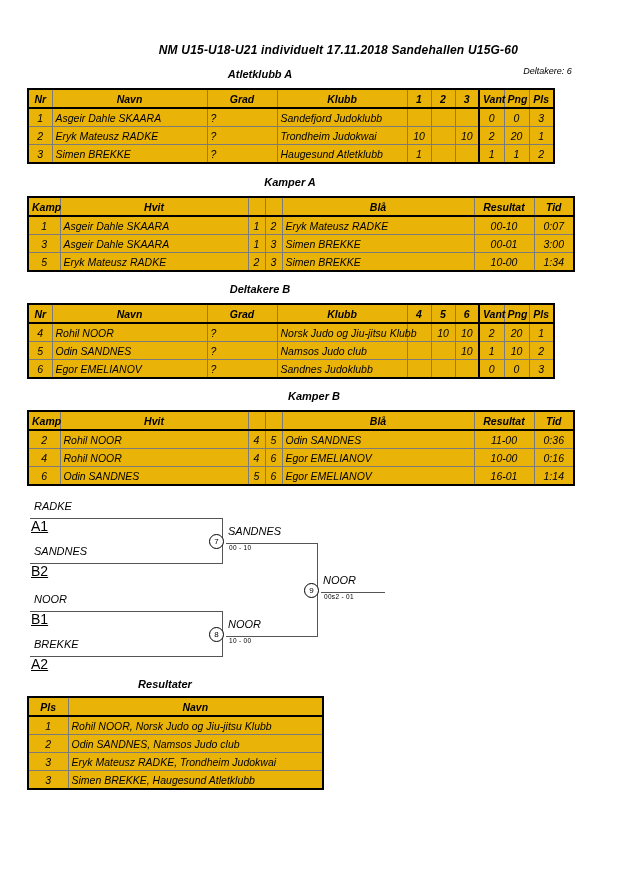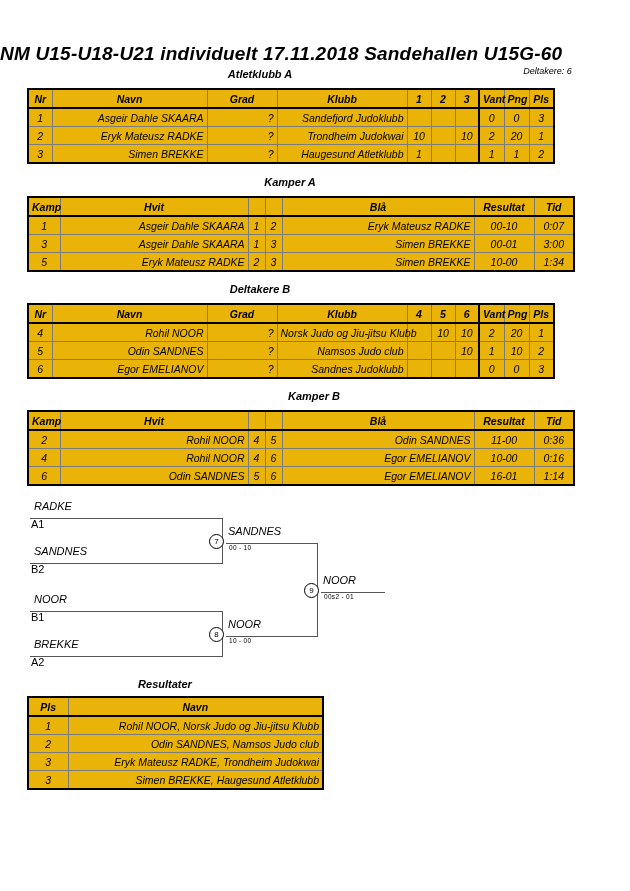--- a/index.html
+++ b/index.html
@@ -15,22 +15,22 @@
     color: #000000;
     overflow: hidden;
   }
 
   
   .doc-title {
     position: absolute;
     top: 43px;
     left: 0;
     width: 518px;
-    text-align: left;
-    font-size: 19px;
+    text-align: right;
+    font-size: 12px;
     font-weight: bold;
     font-style: italic;
     white-space: nowrap;
     letter-spacing: 0.2px;
   }
   .deltakere-count {
     position: absolute;
     top: 66px;
     left: 470px;
     width: 155px;
@@ -72,21 +72,21 @@
   }
   table.grid th {
     font-weight: bold;
     text-align: center;
   }
   
   table.grid {
     border: 2px solid #000000;
   }
   .c  { text-align: center; }
-  .l  { text-align: right; }
+  .l  { text-align: left; }
 
   
   .sep-left { border-left: 2px solid #000000 !important; }
   .hdr-bottom { border-bottom: 2px solid #000000 !important; }
 
   
   .bracket {
     position: absolute;
     left: 0;
     top: 490px;
@@ -95,23 +95,24 @@
   }
   .bk-name {
     position: absolute;
     font-size: 11px;
     font-style: italic;
     white-space: nowrap;
     text-align: center;
   }
   .bk-seed {
     position: absolute;
-    font-size: 11px;
+    font-size: 14px;
     font-style: normal;
     white-space: nowrap;
+    text-decoration: underline;
   }
   .bk-score {
     position: absolute;
     font-size: 6.5px;
     font-style: normal;
     white-space: nowrap;
     letter-spacing: 0.3px;
   }
   .bk-node {
     position: absolute;

